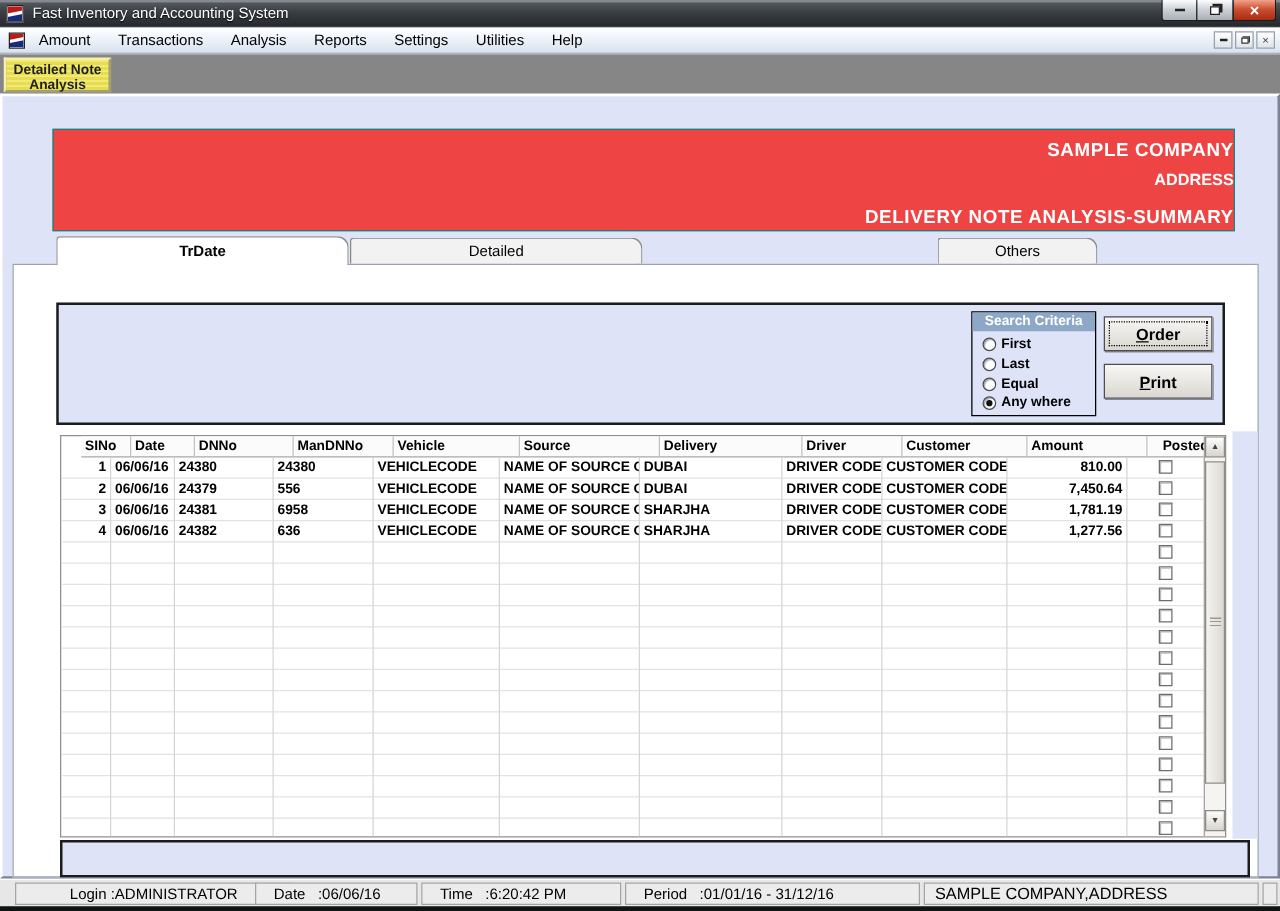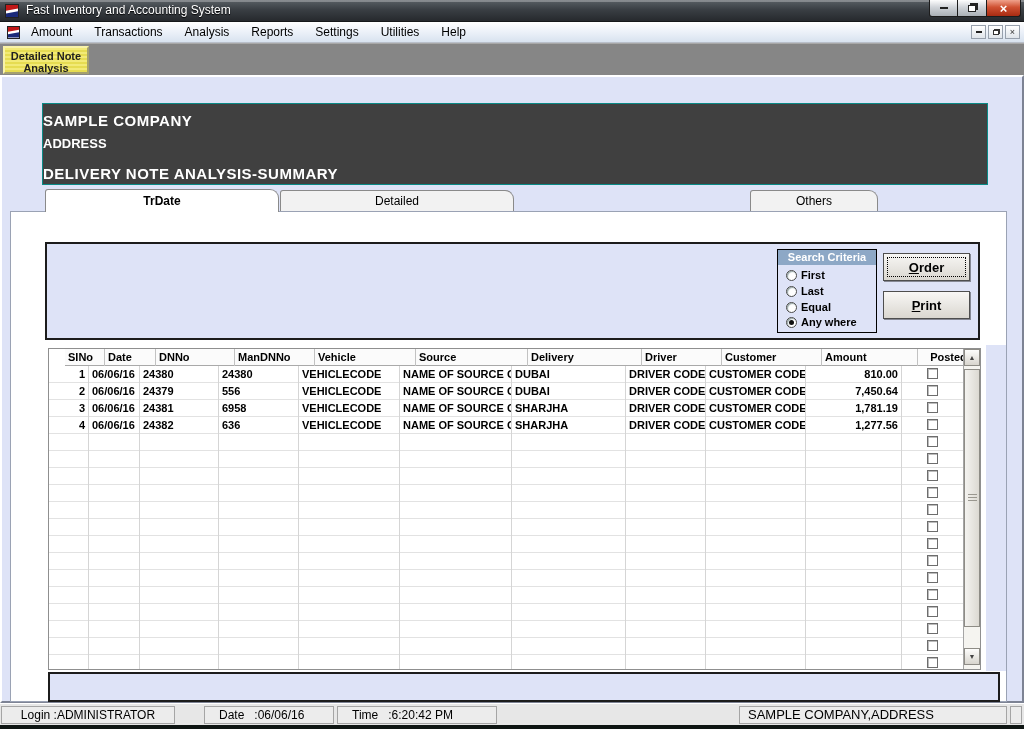--- a/index.html
+++ b/index.html
@@ -41,22 +41,22 @@
 
   
   .workspace { position:absolute; left:0; top:43px; width:1024px; height:32px; background:#868686; border-top:1px solid #a8a8a8; }
   .ws-tab { position:absolute; left:3px; top:2px; width:86px; height:28px; background:#ece35f;
     background:repeating-linear-gradient(#f2ea77 0 2px,#e6dc52 2px 4px);
     border:2px outset #f8f2a8; text-align:center; font-size:11px; font-weight:bold; color:#1f1f1f; line-height:12px; padding-top:2px; }
 
   
   .form-bg { position:absolute; left:0; top:75px; width:1024px; height:628px; background:#dee3f7;
     border:2px solid; border-color:#ffffff #7d8394 #7d8394 #ffffff; }
-  .teal-header { position:absolute; left:42px; top:103px; width:946px; height:82px; background:#404040;
-    border:1px solid #0a8a86; color:#fff; text-align:left; }
+  .teal-header { position:absolute; left:42px; top:103px; width:946px; height:82px; background:#ef4444;
+    border:1px solid #0a8a86; color:#fff; text-align:right; }
   .teal-header .l1 { margin-top:8px; font-size:15px; font-weight:bold; letter-spacing:.5px; }
   .teal-header .l2 { margin-top:7px; font-size:13px; font-weight:bold; }
   .teal-header .l3 { margin-top:14px; font-size:15px; font-weight:bold; letter-spacing:.5px; }
 
   
   .tab { position:absolute; top:190px; height:21px; background:#f2f2f2; border:1px solid #8a8a8a; border-bottom:none;
     border-radius:3px 9px 0 0; display:flex; align-items:center; justify-content:center; font-size:12px; color:#000; }
   .tab.active { top:189px; height:23px; background:#fff; font-weight:bold; z-index:6; }
   .tab-page { position:absolute; left:10px; top:211px; width:997px; height:491px; background:#fff; border:1px solid #9aa2b4; z-index:1; }
   .right-margin { position:absolute; left:986px; top:345px; width:20px; height:326px; background:#dee3f7; z-index:2; }
@@ -532,21 +532,22 @@
     </div>
   </div>
 
   <div class="summary-strip"></div>
   <span class="lab big" style="left:445px;top:680px;width:92px;text-align:right;">Amount  :</span>
   <div class="valbox" style="left:587px;top:676px;width:122px;">12,872.38</div>
   <span class="lab big" style="left:720px;top:680px;">No. of Delivery Notes</span>
   <div class="valbox" style="left:851px;top:676px;width:122px;">4</div>
 
   <div class="statusbar">
-    <div class="seg center" style="left:1px;width:174px;">Login :ADMINISTRATOR</div>
+    <div class="seg center" style="left:12px;width:222px;">Login :ADMINISTRATOR</div>
     <div class="seg pad" style="left:204px;width:130px;">Date   :06/06/16</div>
     <div class="seg pad" style="left:337px;width:160px;">Time   :6:20:42 PM</div>
+    <div class="seg pad" style="left:500px;width:236px;">Period   :01/01/16 - 31/12/16</div>
     <div class="seg" style="left:739px;width:268px;padding-left:8px;font-size:13px;">SAMPLE COMPANY,ADDRESS</div>
     <div class="seg" style="left:1010px;width:12px;"></div>
   </div>
 
   <div class="bottom-strip"></div>
 </div>
 
 </body></html>

